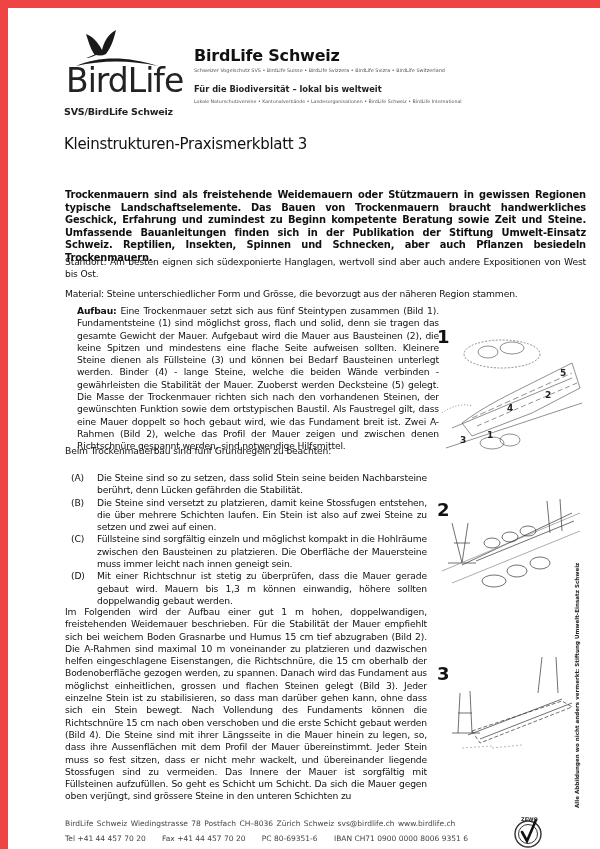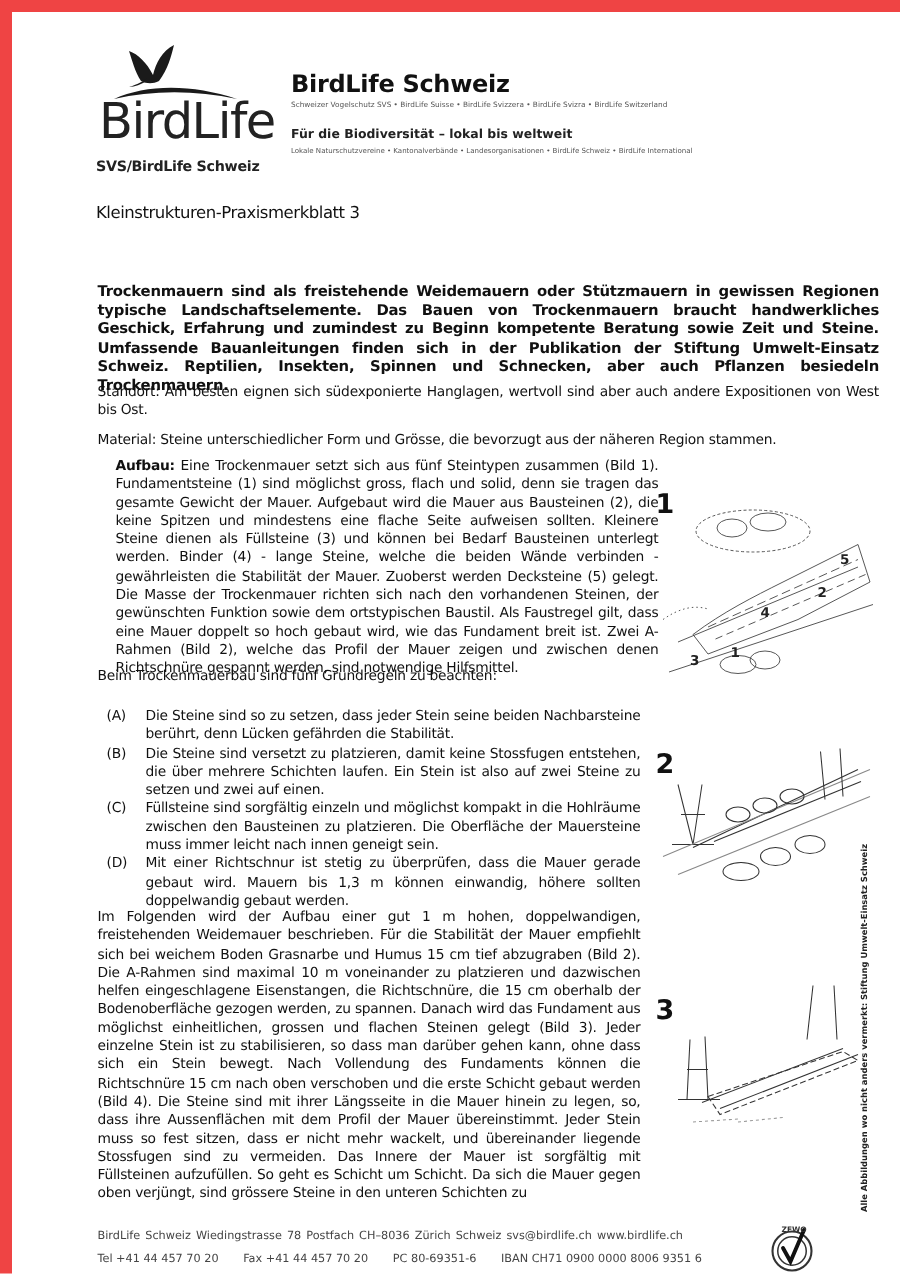--- a/index.html
+++ b/index.html
@@ -12,21 +12,21 @@
     .logo svg { display: block; }
     .logo-word { position: absolute; left: 8px; top: 36px; font-family: "DejaVu Sans", sans-serif; font-size: 33px; letter-spacing: -1px; color: #222; line-height: 1; }
     .logo-sub { position: absolute; left: 6px; top: 78px; font-size: 9.5px; font-weight: bold; color: #222; white-space: nowrap; letter-spacing: -0.2px; }
 
     .org-name { left: 186px; top: 38px; font-size: 16px; font-weight: bold; color: #111; letter-spacing: -0.2px; }
     .org-line { left: 186px; top: 59px; font-size: 4.9px; color: #555; white-space: nowrap; }
     .org-motto { left: 186px; top: 76px; font-size: 8.3px; font-weight: bold; color: #222; white-space: nowrap; }
     .org-line2 { left: 186px; top: 91px; font-size: 4.7px; color: #555; white-space: nowrap; }
 
     
-    .series { left: 56px; top: 127px; font-size: 11px; color: #111; letter-spacing: -0.3px; white-space: nowrap; }
+    .series { left: 56px; top: 127px; font-size: 15px; color: #111; letter-spacing: -0.3px; white-space: nowrap; }
     .title { left: 55px; top: 142px; font-size: 23px; font-weight: bold; color: #000; letter-spacing: -0.4px; }
 
     
     .intro { left: 57px; top: 181px; width: 521px; font-size: 9.9px; font-weight: bold; line-height: 12.6px; text-align: justify; color: #111; letter-spacing: -0.15px; }
     .para { left: 57px; width: 521px; font-size: 9.2px; line-height: 12.4px; text-align: justify; color: #111; letter-spacing: -0.15px; }
     .para b { font-weight: normal; }
     .col { left: 57px; width: 362px; font-size: 9.2px; line-height: 12.3px; text-align: justify; color: #111; letter-spacing: -0.15px; }
     .rules { left: 57px; width: 362px; font-size: 9.2px; line-height: 12.3px; color: #111; letter-spacing: -0.15px; }
     .rule { display: flex; margin-bottom: 0; }
     .rule-key { flex: 0 0 26px; padding-left: 6px; }
@@ -77,21 +77,21 @@
 
   <div class="abs col" style="top:297px;margin-left:12px;">
     <b>Aufbau:</b><span> Eine Trockenmauer setzt sich aus fünf Steintypen zusammen (Bild 1). Fundamentsteine (1) sind möglichst gross, flach und solid, denn sie tragen das gesamte Gewicht der Mauer. Aufgebaut wird die Mauer aus Bausteinen (2), die keine Spitzen und mindestens eine flache Seite aufweisen sollten. Kleinere Steine dienen als Füllsteine (3) und können bei Bedarf Bausteinen unterlegt werden. Binder (4) - lange Steine, welche die beiden Wände verbinden - gewährleisten die Stabilität der Mauer. Zuoberst werden Decksteine (5) gelegt. Die Masse der Trockenmauer richten sich nach den vorhandenen Steinen, der gewünschten Funktion sowie dem ortstypischen Baustil. Als Faustregel gilt, dass eine Mauer doppelt so hoch gebaut wird, wie das Fundament breit ist. Zwei A-Rahmen (Bild 2), welche das Profil der Mauer zeigen und zwischen denen Richtschnüre gespannt werden, sind notwendige Hilfsmittel.</span>
   </div>
 
   <div class="abs col" style="top:437px;">Beim Trockenmauerbau sind fünf Grundregeln zu beachten:</div>
 
   <div class="abs rules" style="top:464px;">
     <div class="rule">
       <span class="rule-key">(A)</span>
-      <span class="rule-text">Die Steine sind so zu setzen, dass jeder Stein seine beiden Nachbarsteine berührt, denn Lücken gefährden die Stabilität.</span>
+      <span class="rule-text">Die Steine sind so zu setzen, dass solid Stein seine beiden Nachbarsteine berührt, denn Lücken gefährden die Stabilität.</span>
     </div>
     <div class="rule">
       <span class="rule-key">(B)</span>
       <span class="rule-text">Die Steine sind versetzt zu platzieren, damit keine Stossfugen entstehen, die über mehrere Schichten laufen. Ein Stein ist also auf zwei Steine zu setzen und zwei auf einen.</span>
     </div>
     <div class="rule">
       <span class="rule-key">(C)</span>
       <span class="rule-text">Füllsteine sind sorgfältig einzeln und möglichst kompakt in die Hohlräume zwischen den Bausteinen zu platzieren. Die Oberfläche der Mauersteine muss immer leicht nach innen geneigt sein.</span>
     </div>
     <div class="rule">

